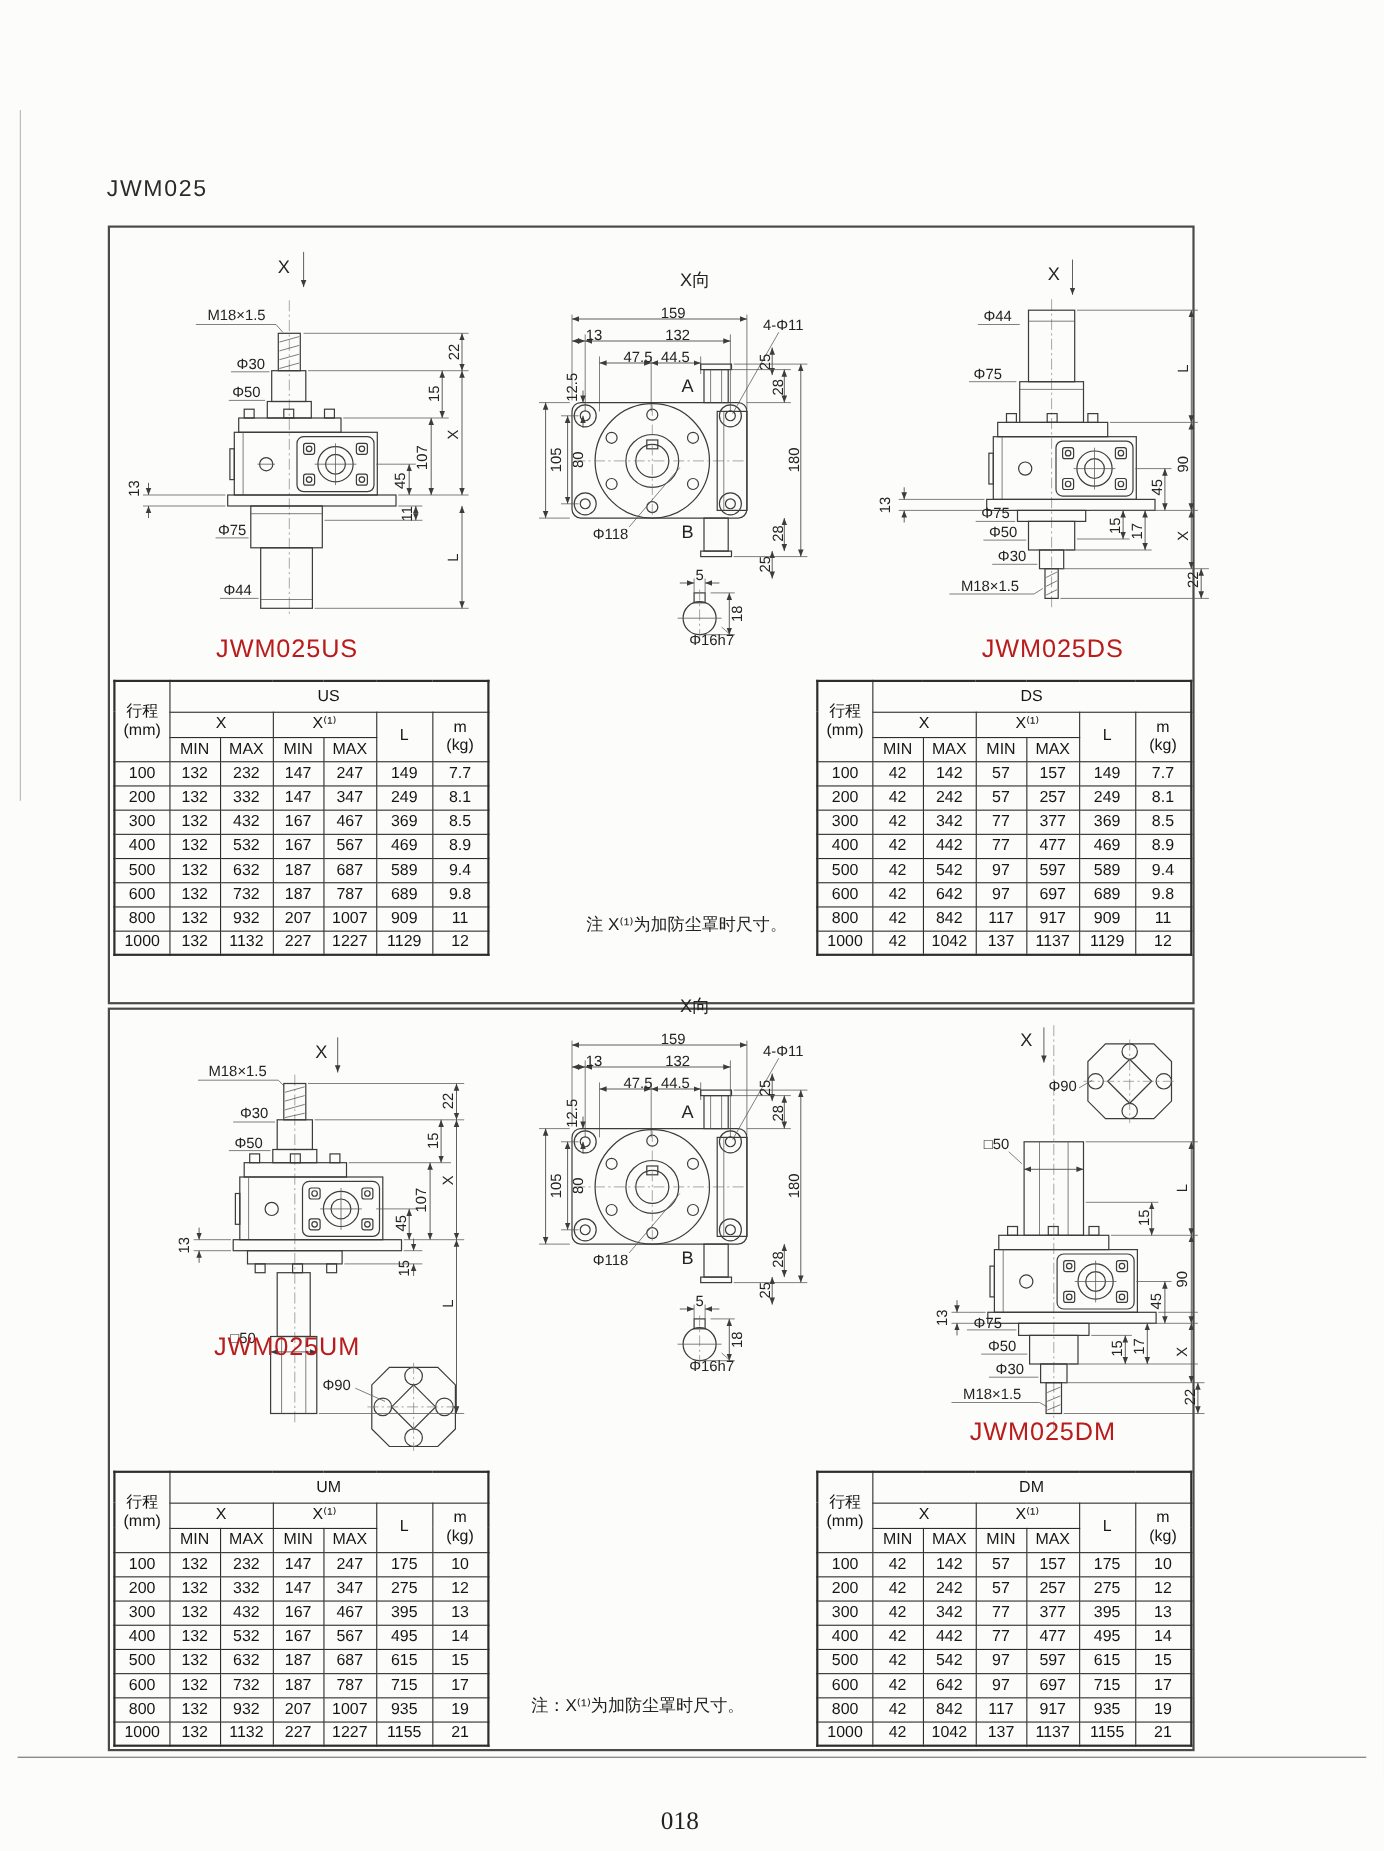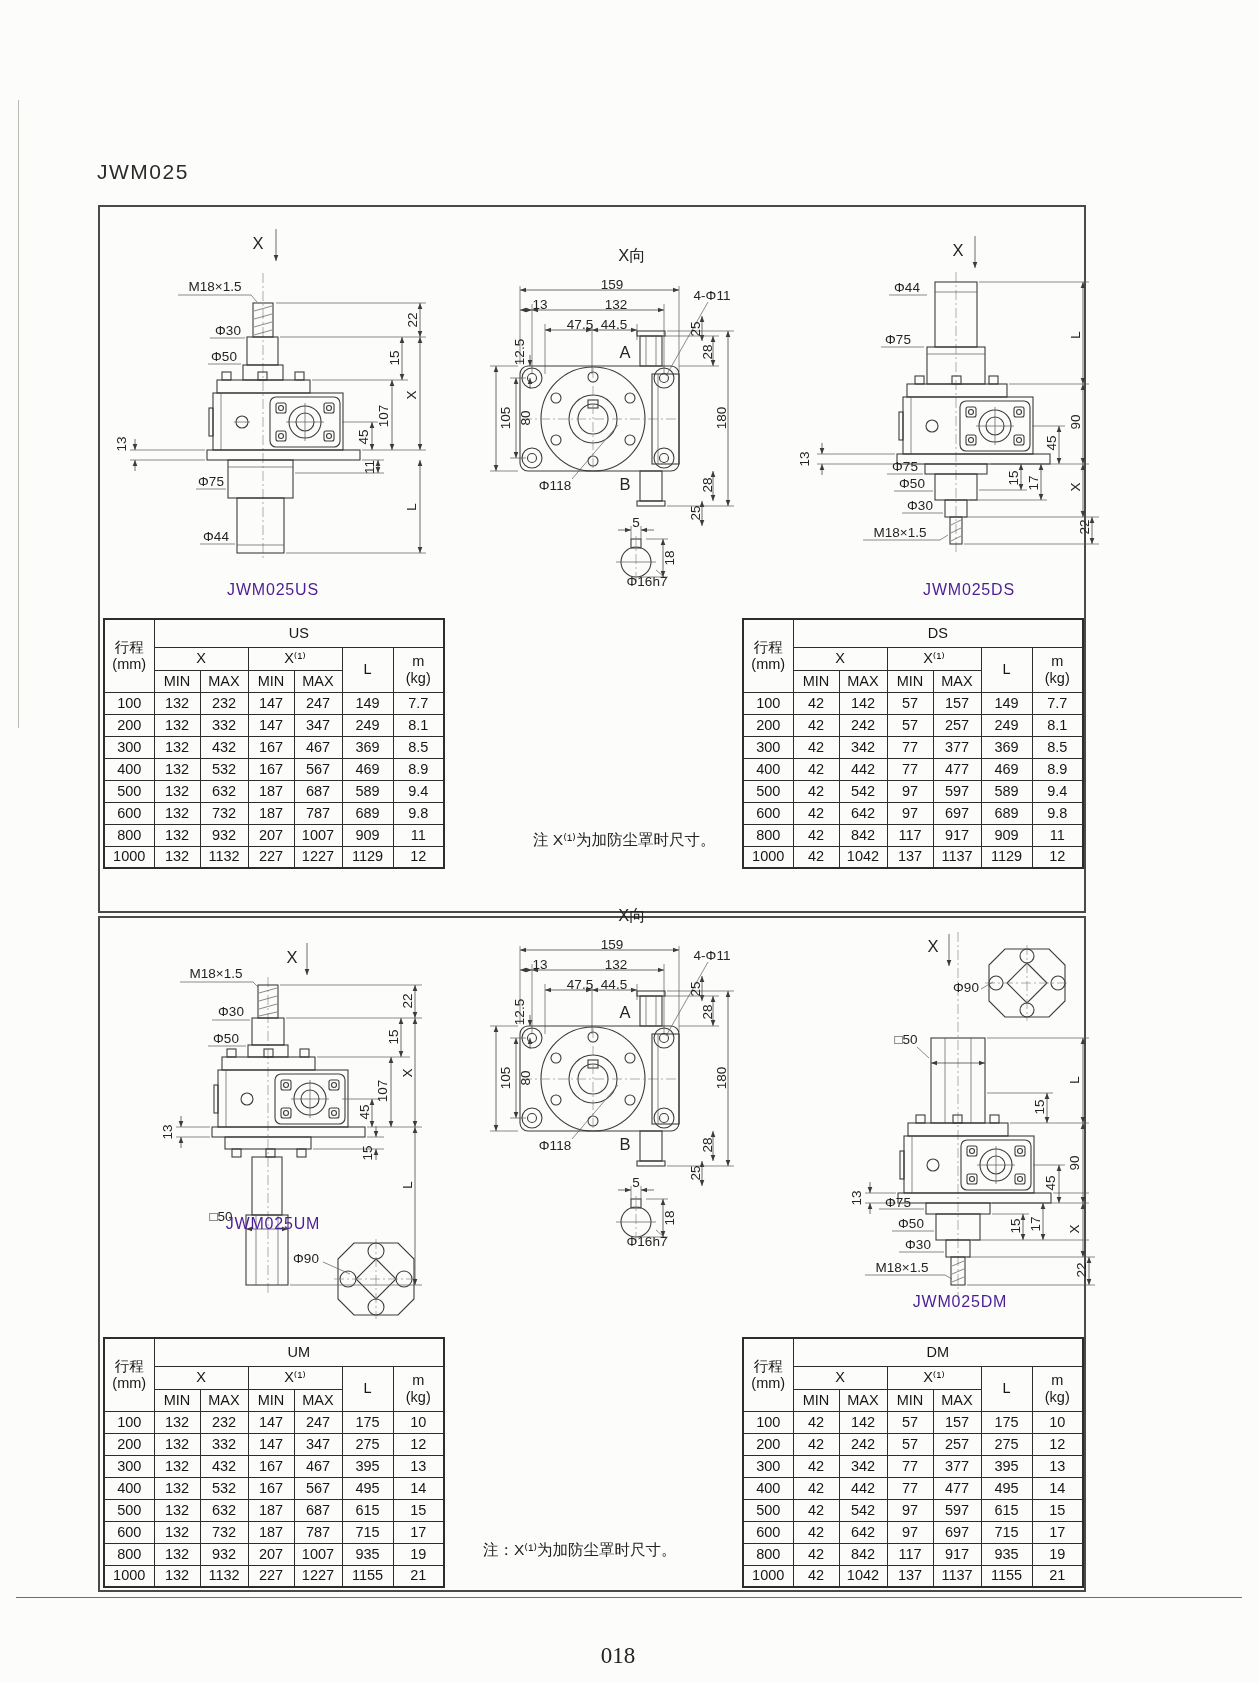--- a/index.html
+++ b/index.html
@@ -10,22 +10,22 @@
   .title{position:absolute;left:97px;top:160px;font-size:21px;letter-spacing:1.5px;color:#2a2a2a;}
   .panel{position:absolute;left:98px;width:988px;border:2px solid #4a4a4a;box-sizing:border-box;}
   #panel-top{top:205px;height:708px;}
   #panel-bottom{top:916px;height:676px;}
   .draw{position:absolute;}
   .draw svg{position:absolute;left:0;top:0;overflow:visible;}
   .dlabel{position:absolute;font-size:13.5px;color:#242424;white-space:nowrap;
           transform:translate(-50%,-50%);line-height:1;}
   .dlabel.rot{transform:translate(-50%,-50%) rotate(-90deg);}
   .dlabel.big{font-size:16.5px;}
-  .caption{position:absolute;transform:translate(-50%,-50%);font-size:16px;color:#4c1d95;
-           letter-spacing:.8px;white-space:nowrap;margin-left:12px;}
+  .caption{position:absolute;transform:translate(-50%,-50%);font-size:23px;color:#b91c1c;
+           letter-spacing:.8px;white-space:nowrap;}
   .note{position:absolute;font-size:15.5px;color:#222;white-space:nowrap;}
   .dtable{position:absolute;border-collapse:collapse;table-layout:fixed;border:2px solid #2d2d2d;background:#fcfcfa;}
   .dtable th,.dtable td{border:1px solid #2d2d2d;text-align:center;vertical-align:middle;
           font-size:14.5px;font-weight:normal;color:#161616;padding:0;line-height:1.15;}
   .dtable .hr1{height:28px;} .dtable .hr2{height:23px;} .dtable .hr3{height:22px;margin-left:32px;}
   .dtable tbody tr{height:22px;}
   .footline{position:absolute;left:16px;top:1597px;width:1226px;height:0;border-top:1.5px solid #6e6e6e;}
   .pagenum{position:absolute;left:618px;top:1643px;transform:translateX(-50%);
            font-family:"Liberation Serif","DejaVu Serif",serif;font-size:23px;color:#222;}
   

